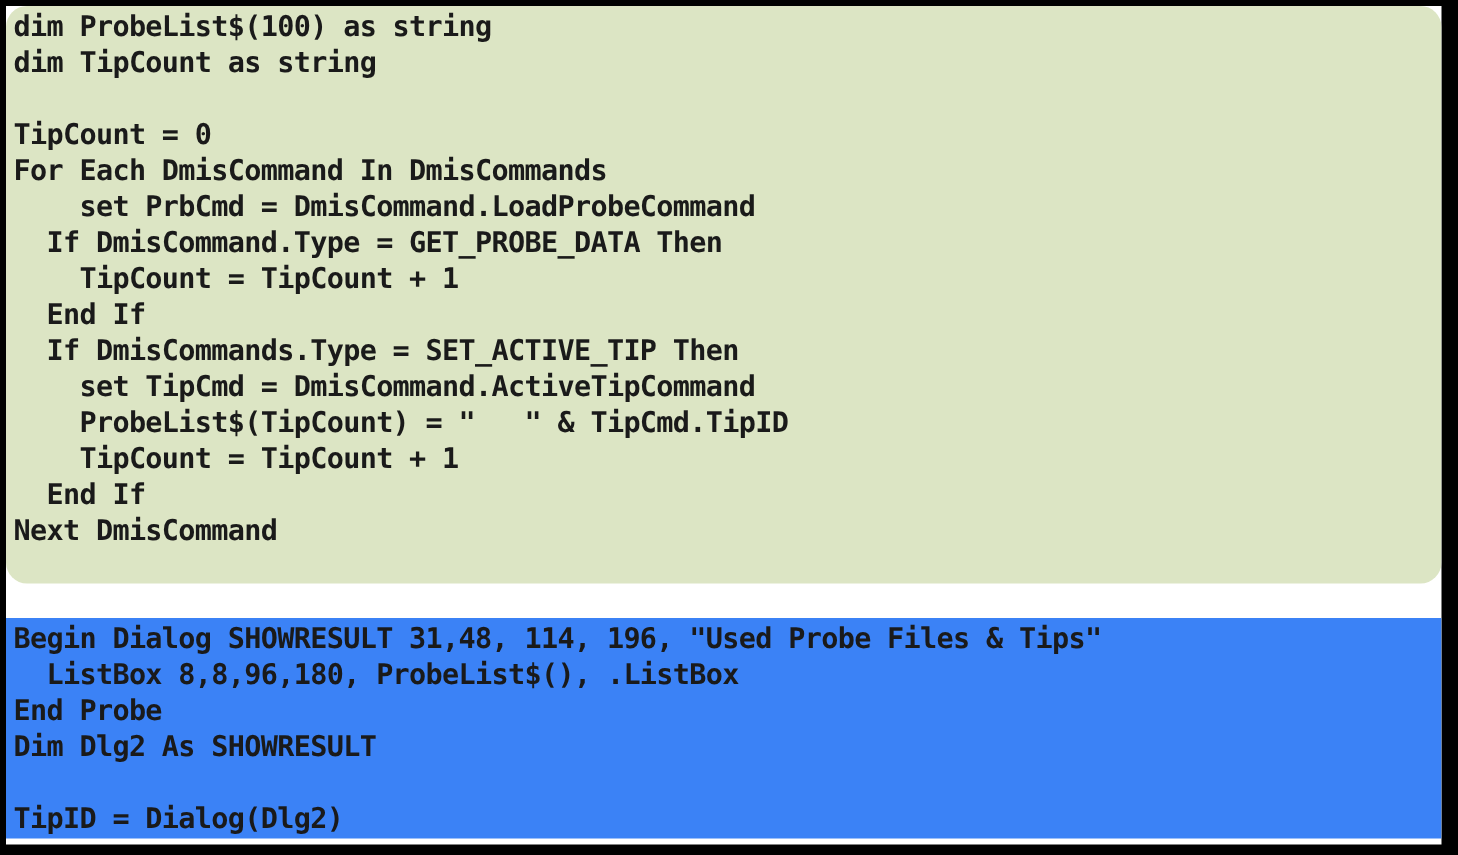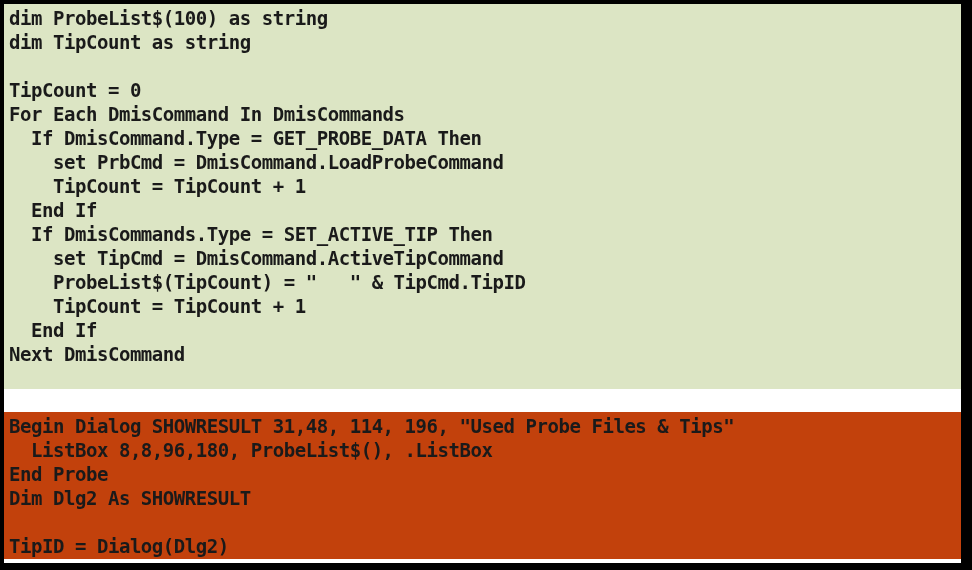--- a/index.html
+++ b/index.html
@@ -73,39 +73,39 @@
   .code-line.blank {
     color: transparent;
   }
 </style>
 </head>
 <body>
 
 <div id="code-figure">
   <div class="page-inner">
 
-    <div class="code-block block-green" style="background: rgb(220, 229, 196);">
+    <div class="code-block block-green" style="background: rgb(220, 229, 196); border-radius: 14px;">
         <span class="code-line">dim ProbeList$(100) as string</span>
         <span class="code-line">dim TipCount as string</span>
         <span class="code-line blank">&nbsp;</span>
         <span class="code-line">TipCount = 0</span>
         <span class="code-line">For Each DmisCommand In DmisCommands</span>
+        <span class="code-line">    set PrbCmd = DmisCommand.LoadProbeCommand</span>
         <span class="code-line">  If DmisCommand.Type = GET_PROBE_DATA Then</span>
-        <span class="code-line">    set PrbCmd = DmisCommand.LoadProbeCommand</span>
         <span class="code-line">    TipCount = TipCount + 1</span>
         <span class="code-line">  End If</span>
         <span class="code-line">  If DmisCommands.Type = SET_ACTIVE_TIP Then</span>
         <span class="code-line">    set TipCmd = DmisCommand.ActiveTipCommand</span>
         <span class="code-line">    ProbeList$(TipCount) = "   " &amp; TipCmd.TipID</span>
         <span class="code-line">    TipCount = TipCount + 1</span>
         <span class="code-line">  End If</span>
         <span class="code-line">Next DmisCommand</span>
       </div>
 
-    <div class="code-block block-blue" style="background: #c2410c;">
+    <div class="code-block block-blue" style="background: #3b82f6;">
         <span class="code-line">Begin Dialog SHOWRESULT 31,48, 114, 196, "Used Probe Files &amp; Tips"</span>
         <span class="code-line">  ListBox 8,8,96,180, ProbeList$(), .ListBox</span>
         <span class="code-line">End Probe</span>
         <span class="code-line">Dim Dlg2 As SHOWRESULT</span>
         <span class="code-line blank">&nbsp;</span>
         <span class="code-line">TipID = Dialog(Dlg2)</span>
       </div>
 
   </div>
 </div>

